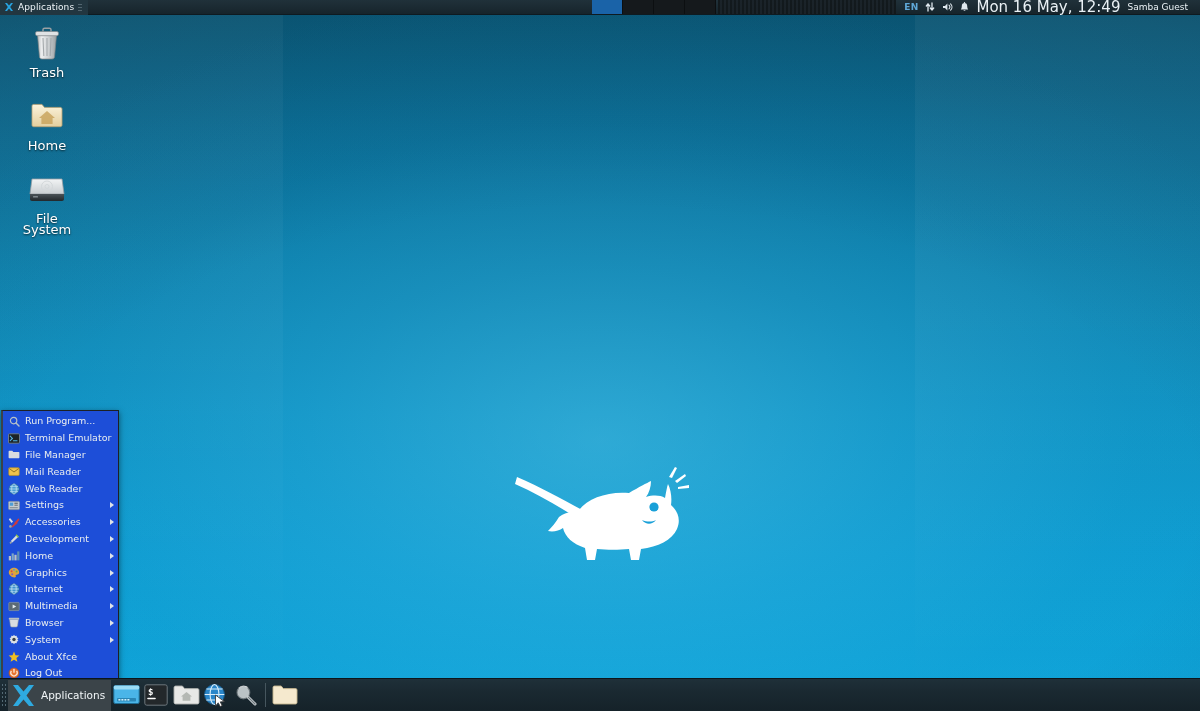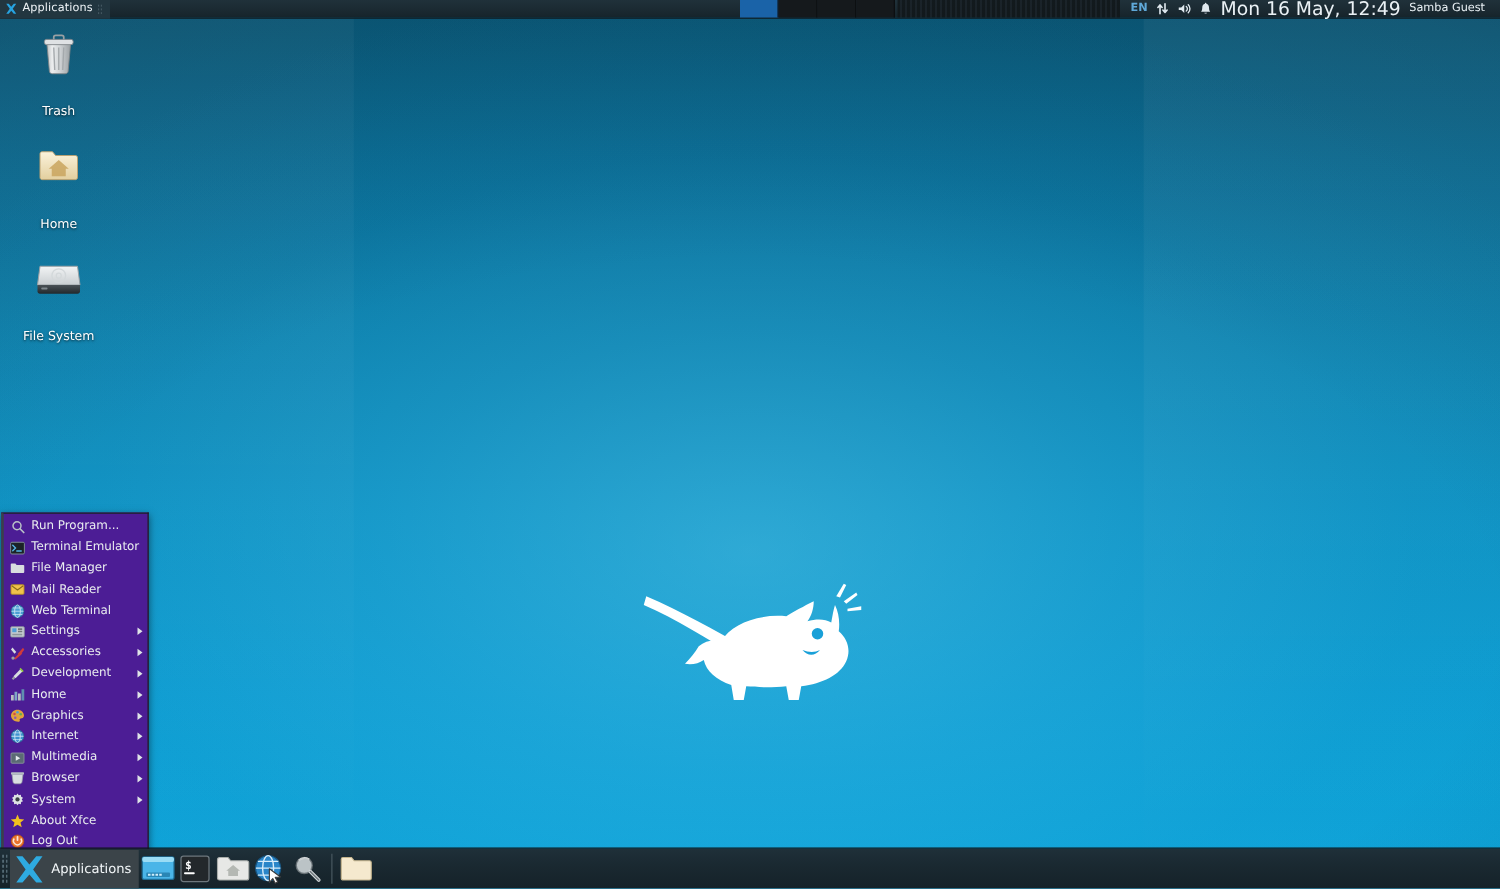--- a/index.html
+++ b/index.html
@@ -173,34 +173,34 @@
     text-align: center;
     cursor: default;
   }
   .desk-icon .glyph {
     height: 42px;
     display: flex;
     align-items: center;
     justify-content: center;
   }
   .desk-icon .cap {
-    margin-top: 20px;
-    font-size: 10px;
+    margin-top: 3px;
+    font-size: 13px;
     color: #ffffff;
     text-shadow: 0 1px 2px rgba(0,0,0,.75);
     line-height: 11px;
   }
 
   
   .app-menu {
     position: absolute;
     left: 1px;
     top: 410px;
     width: 118px;
-    background: #4c1d95;
+    background: #1d4ed8;
     border: 1px solid #1d2124;
     border-left: 2px solid #3a4248;
     box-shadow: 0 2px 6px rgba(0,0,0,.5);
     padding: 2px 0 2px 0;
     z-index: 50;
     box-sizing: border-box;
   }
   .menu-item {
     display: flex;
     align-items: center;
@@ -475,21 +475,21 @@
     </div>
 
     <div class="menu-item">
       <span class="mi-icon">
         <svg width="12" height="12" viewBox="0 0 12 12">
           <circle cx="6" cy="6" r="5" fill="#4a9fd4" stroke="#2c6d99" stroke-width="0.8"></circle>
           <ellipse cx="6" cy="6" rx="2.3" ry="5" fill="none" stroke="#cfe7f5" stroke-width="0.7"></ellipse>
           <path d="M1.2 6 L10.8 6 M2 3.4 L10 3.4 M2 8.6 L10 8.6" stroke="#cfe7f5" stroke-width="0.6" fill="none"></path>
         </svg>
       </span>
-      <span class="mi-label">Web Terminal</span>
+      <span class="mi-label">Web Reader</span>
       <span class="mi-arrow hidden"></span>
     </div>
 
     <div class="menu-item">
       <span class="mi-icon">
         <svg width="12" height="11" viewBox="0 0 12 11">
           <rect x="0.6" y="1.4" width="10.8" height="8.2" rx="0.8" fill="#c7cdd1" stroke="#8d969b" stroke-width="0.7"></rect>
           <rect x="1.8" y="2.6" width="3.4" height="3.2" fill="#4f9ed6"></rect>
           <rect x="6.4" y="2.6" width="3.4" height="1.4" fill="#72787c"></rect>
           <rect x="6.4" y="4.6" width="3.4" height="1.2" fill="#72787c"></rect>

